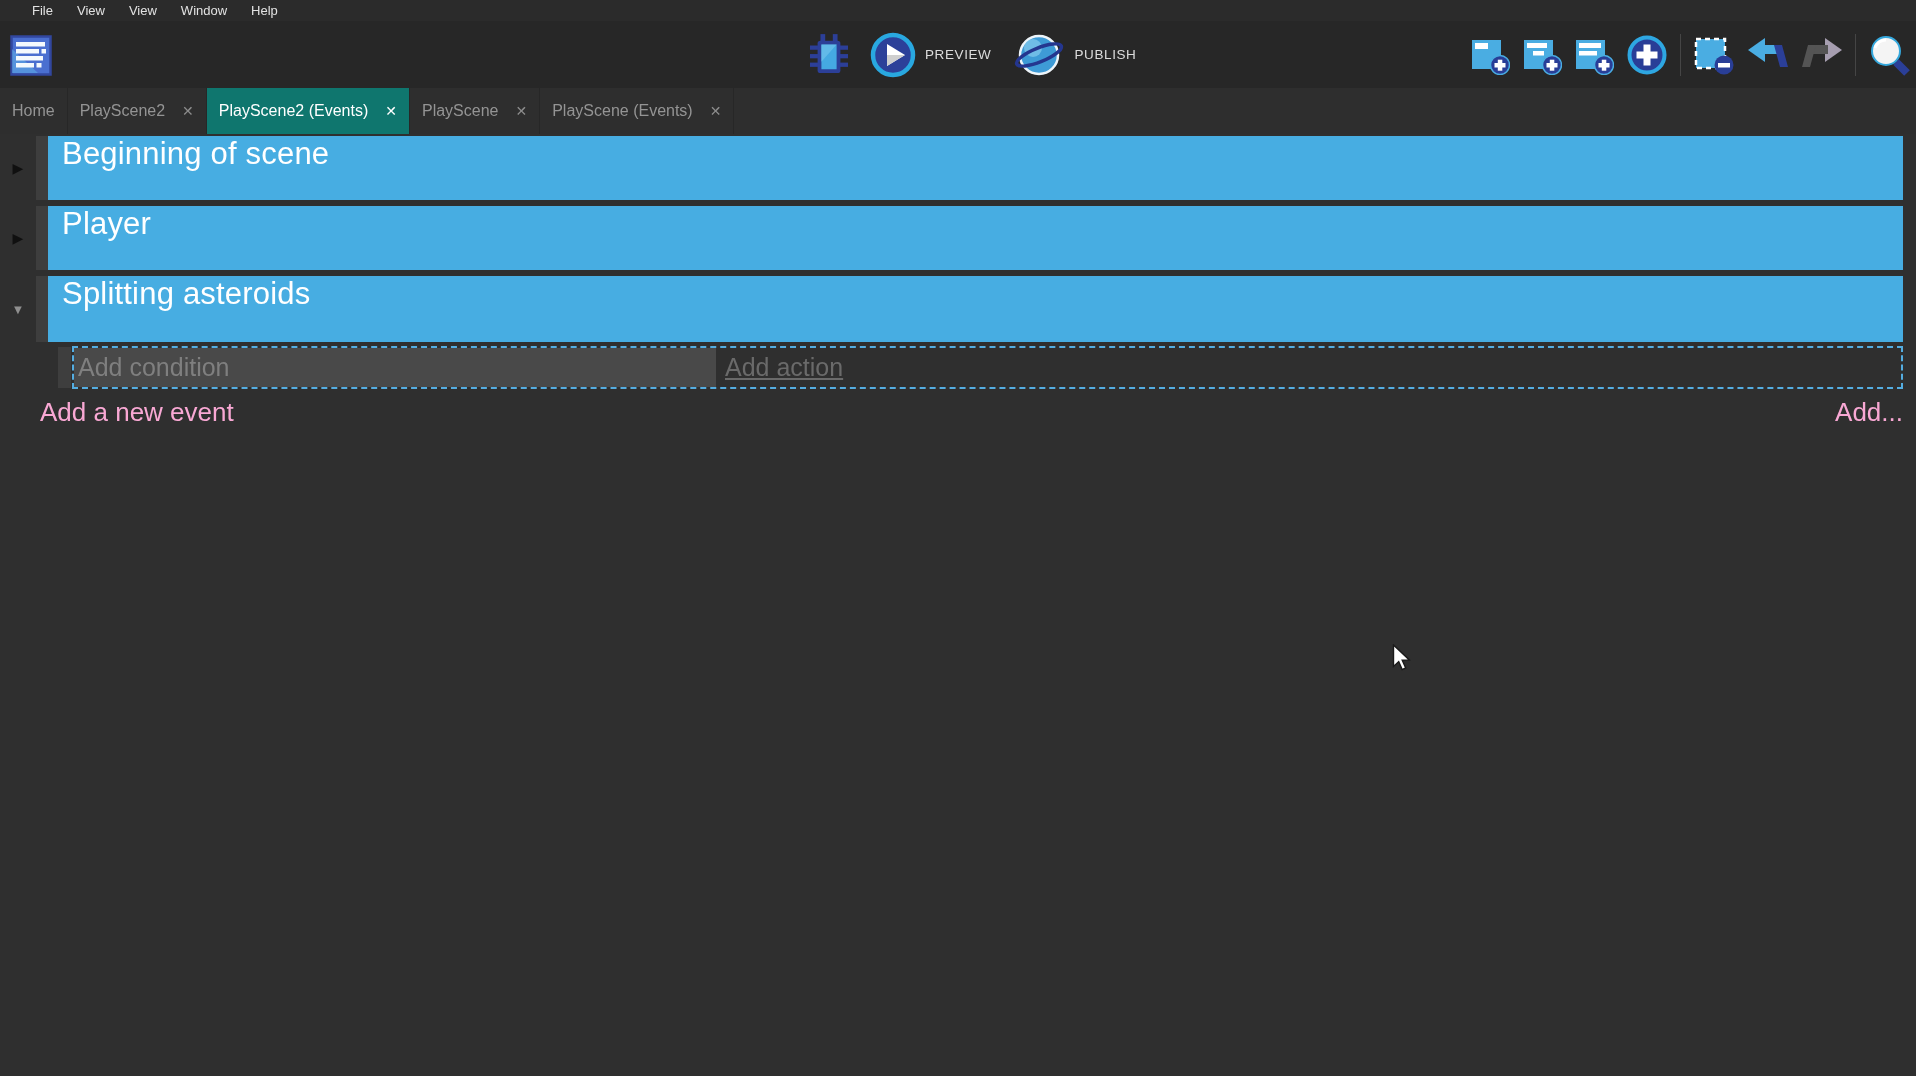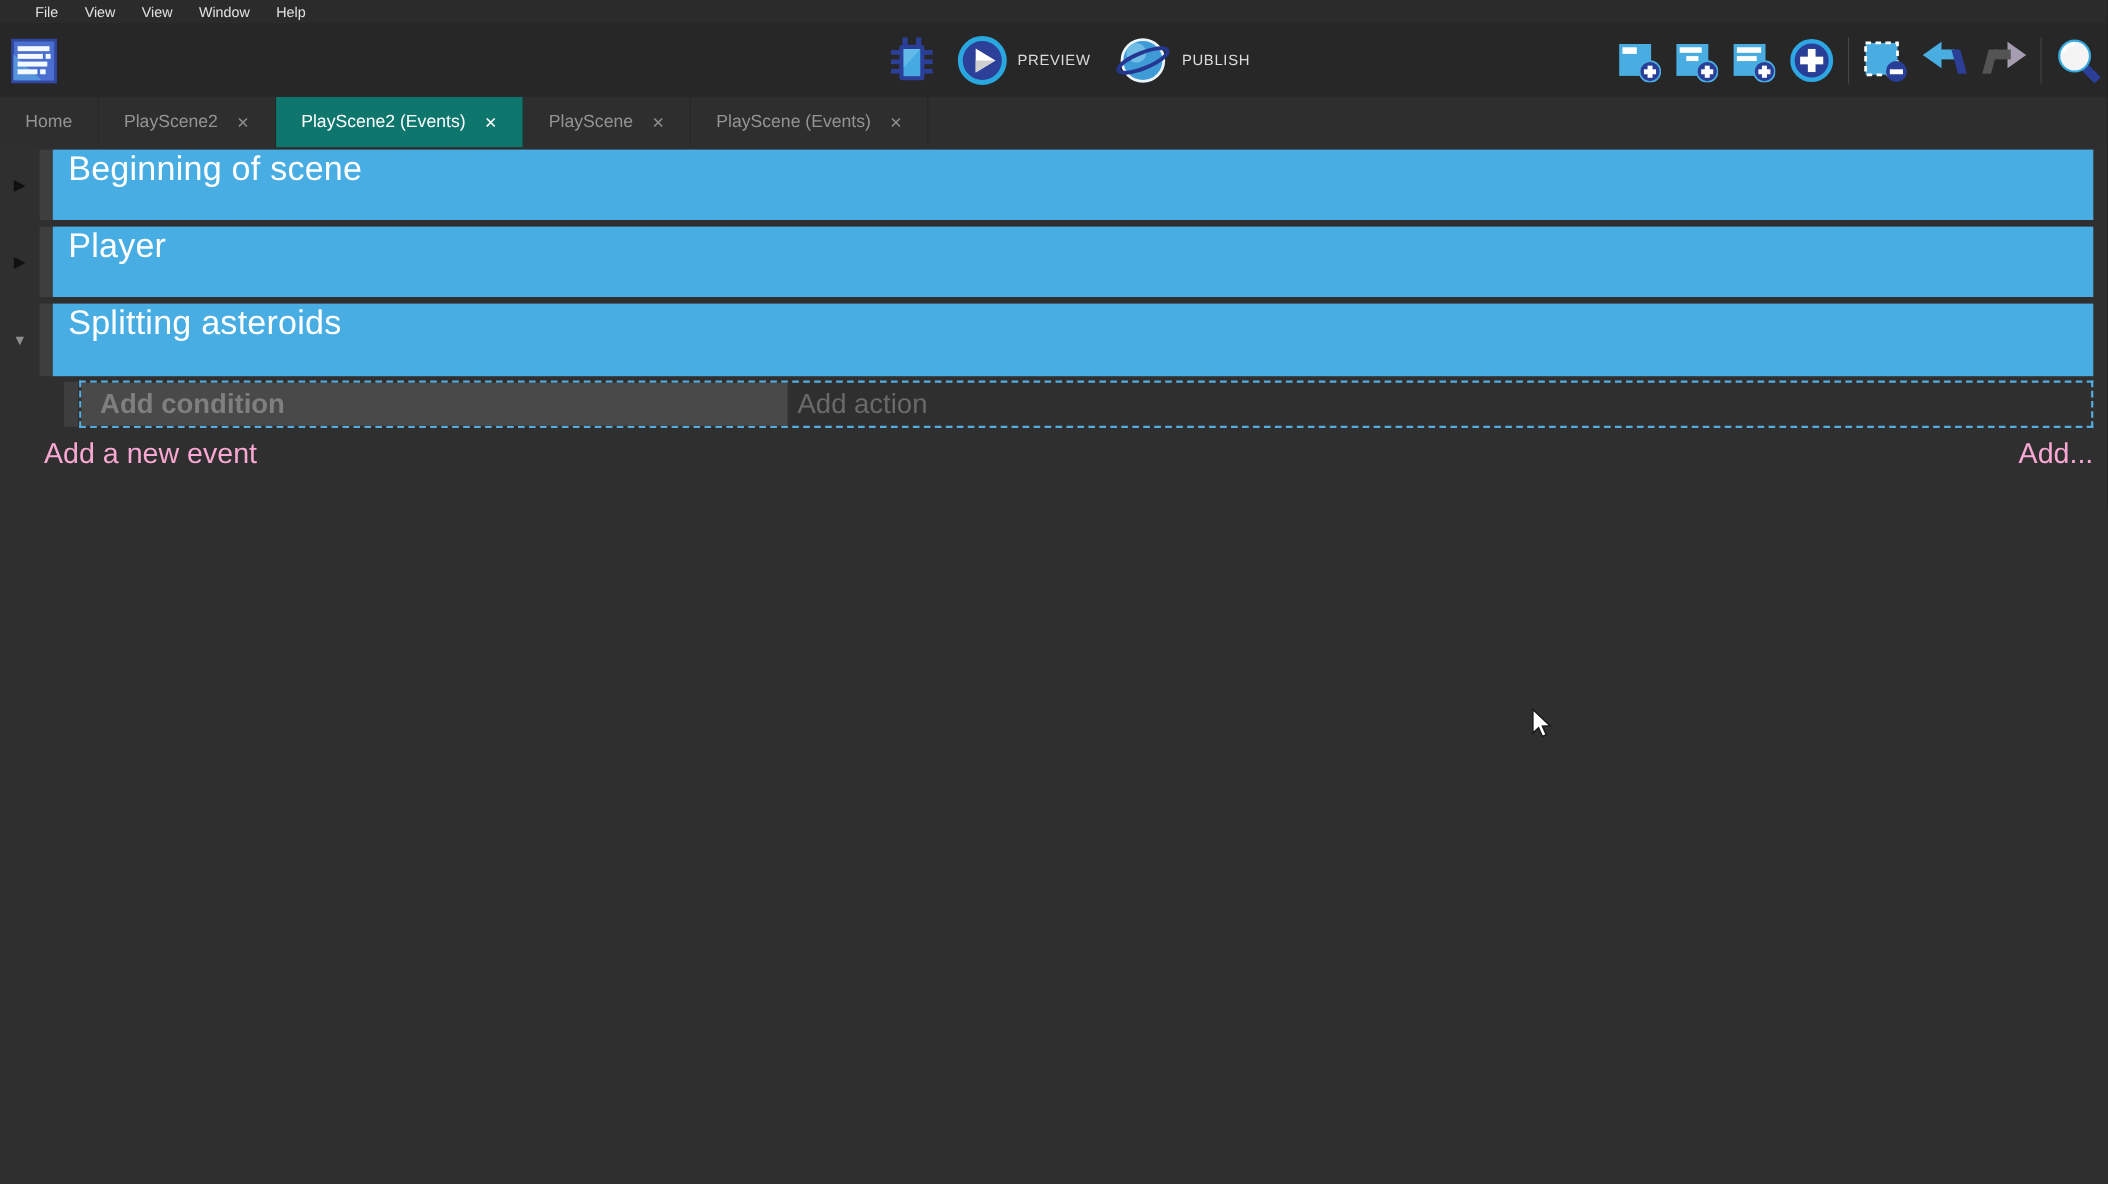--- a/index.html
+++ b/index.html
@@ -16,41 +16,41 @@
   .toolbar{position:relative;height:67px;background:#272727;}
   .tool-logo{position:absolute;left:10px;top:12px;background:none;border:none;padding:0;cursor:pointer;}
   .toolbar-center{position:absolute;left:810px;top:0;height:100%;display:flex;align-items:center;gap:22px;}
   .tool-btn{display:flex;align-items:center;gap:9px;background:none;border:none;padding:0;cursor:pointer;}
   .tool-btn .lbl{font-size:13.5px;letter-spacing:.6px;color:#dcdcdc;}
   .toolbar-right{position:absolute;right:6px;top:0;height:100%;display:flex;align-items:center;gap:12px;}
   .tb-sep{width:1px;height:42px;background:#454545;}
   .icon-wrap{display:inline-flex;line-height:0;}
   
   .tabbar{height:46px;background:#2e2e2e;display:flex;align-items:stretch;}
-  .tab{display:flex;align-items:center;gap:17px;padding:0 23px;font-size:16px;color:#949494;
+  .tab{display:flex;align-items:center;gap:17px;padding:0 12px;font-size:16px;color:#949494;
        border-right:1px solid #272727;cursor:pointer;white-space:nowrap;}
   .tab .close{font-size:14px;color:#8d8d8d;cursor:pointer;}
   .tab.active{background:#0f766e;color:#ffffff;}
   .tab.active .close{color:#ffffff;}
   
   .events{position:absolute;top:134px;left:0;right:0;bottom:0;background:#2f2f2f;}
   .group-row{position:absolute;left:0;right:13px;display:flex;align-items:stretch;}
   .arrow-cell{width:36px;display:flex;align-items:center;justify-content:center;cursor:pointer;}
   .arrow-cell.collapsed{font-size:14px;color:#101010;}
   .arrow-cell.expanded{font-size:13px;color:#8f8f8f;}
   .handle{width:12px;background:#3e3e3e;cursor:grab;}
   .group-bar{flex:1;background:#47ade2;display:flex;padding-left:14px;cursor:pointer;}
   .group-title{font-size:31px;font-weight:300;color:#ffffff;letter-spacing:.2px;}
   .event-row{position:absolute;left:0;right:13px;top:212px;height:43px;}
   .event-row .handle{position:absolute;left:58px;top:1px;bottom:1px;width:13px;}
   .sel-box{position:absolute;left:72px;right:0;top:0;bottom:0;border:2px dashed #54ade1;display:flex;align-items:stretch;}
-  .cond{width:642px;background:#494949;display:flex;align-items:center;padding-left:17px;
-        font-size:25px;font-weight:700;color:#7f7f7f;cursor:pointer;}
+  .cond{width:642px;background:#494949;display:flex;align-items:center;padding-left:4px;
+        font-size:25px;font-weight:400;color:#7f7f7f;cursor:pointer;}
   .act{flex:1;display:flex;align-items:center;padding-left:9px;
-       font-size:25px;font-weight:300;color:#6a6a6a;cursor:pointer;}
+       font-size:25px;font-weight:300;color:#6a6a6a;cursor:pointer;text-decoration:underline;}
   .add-row{position:absolute;top:263px;left:40px;right:13px;display:flex;justify-content:space-between;align-items:center;}
   .add-row span{font-size:26px;font-weight:300;color:#f9a8d4;cursor:pointer;}
   
   .cursor{position:absolute;left:1392px;top:644px;pointer-events:none;}
 </style>
 </head>
 <body>
 
 <div class="app">
 

